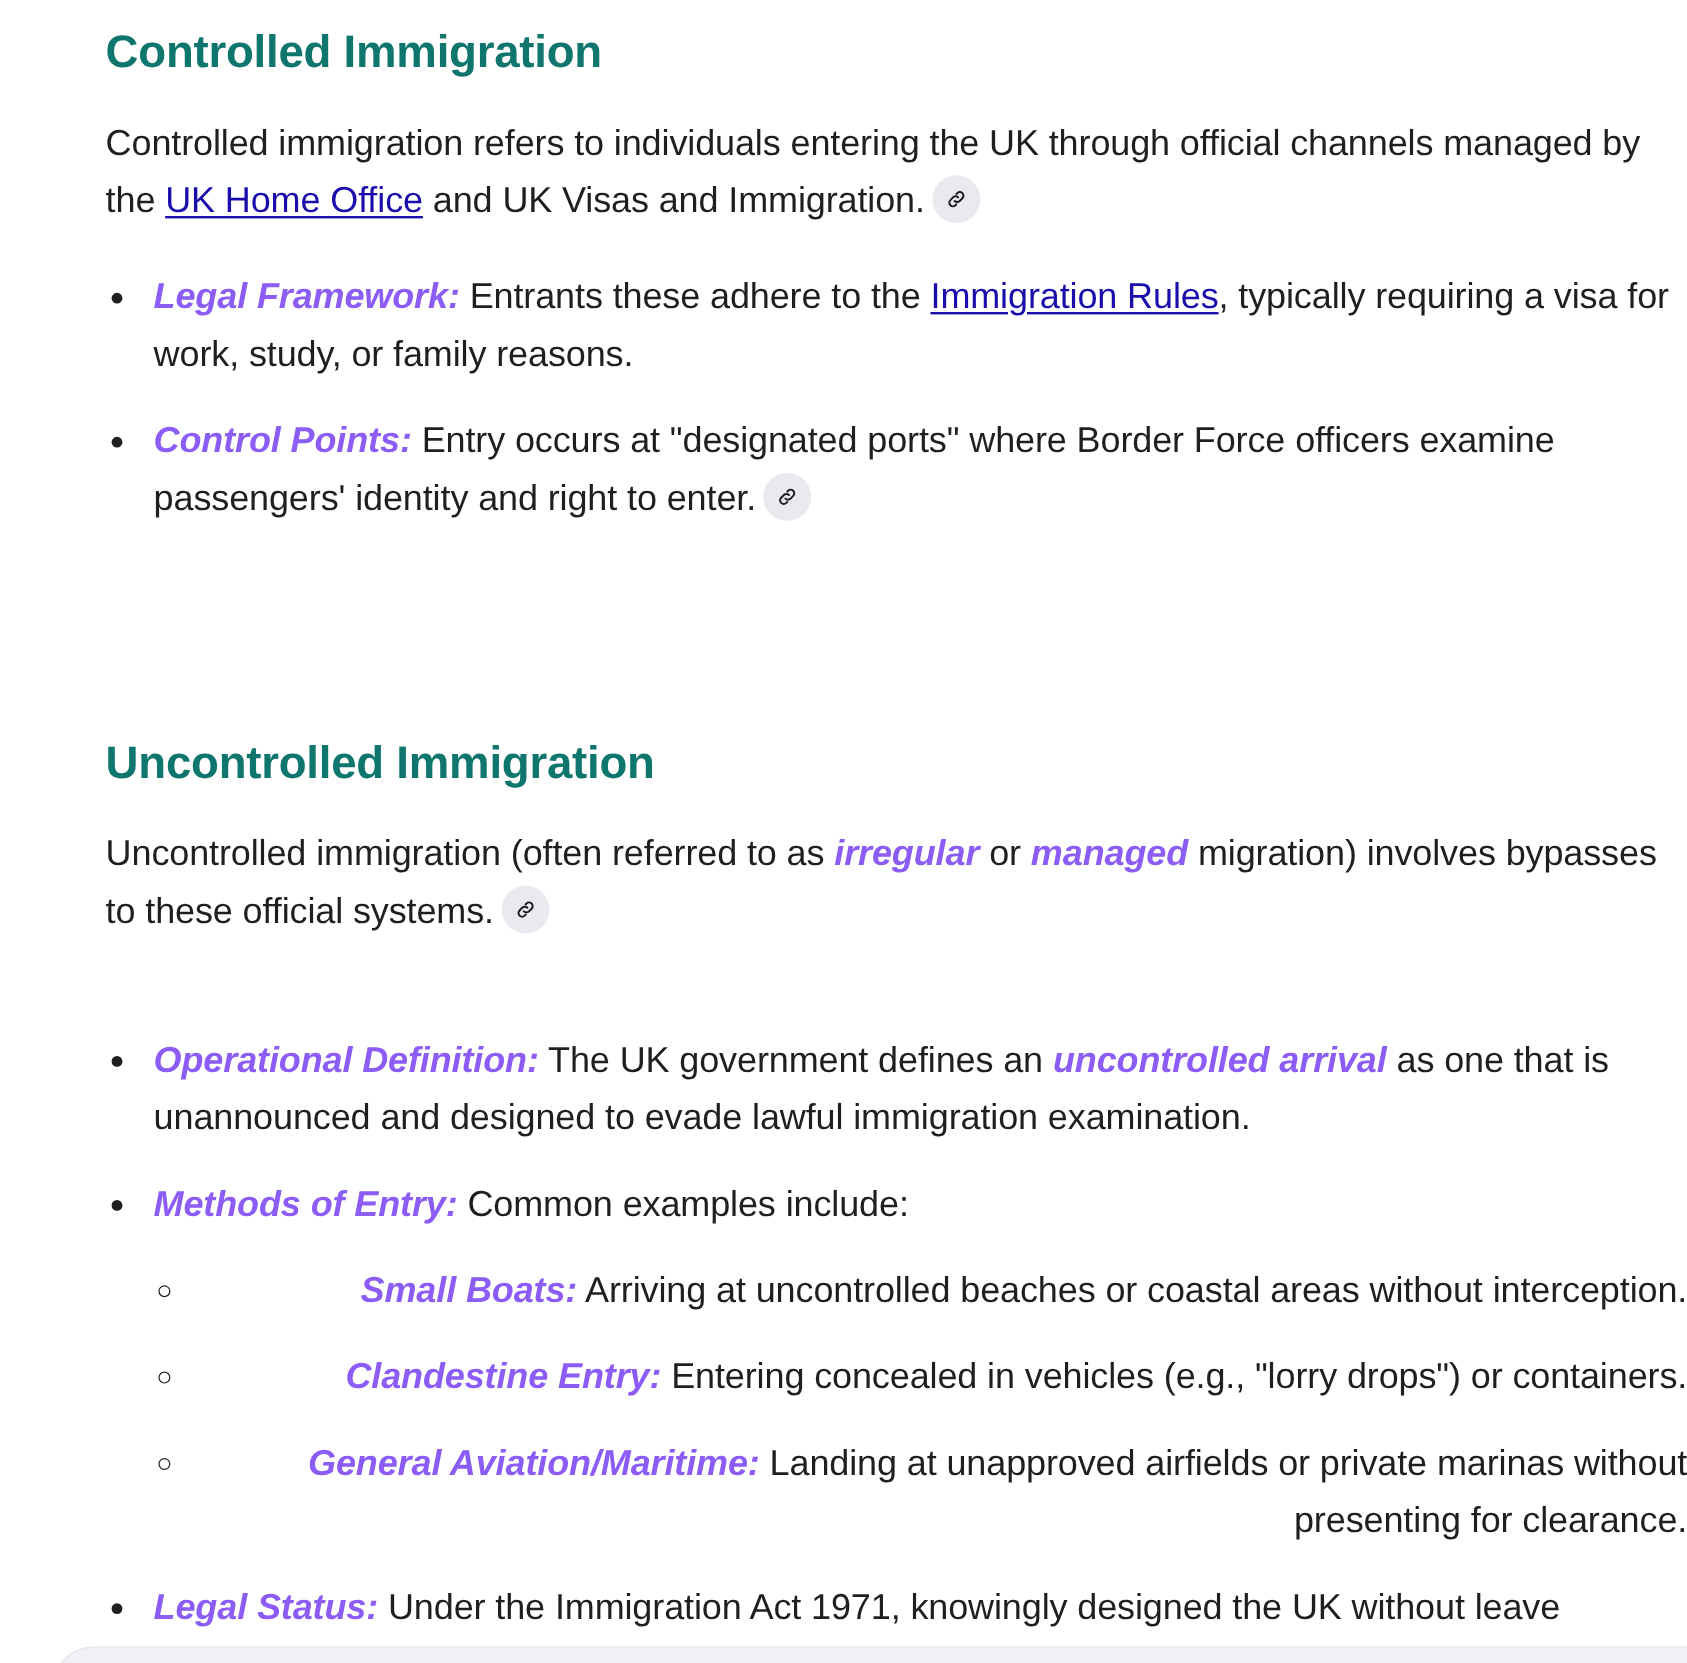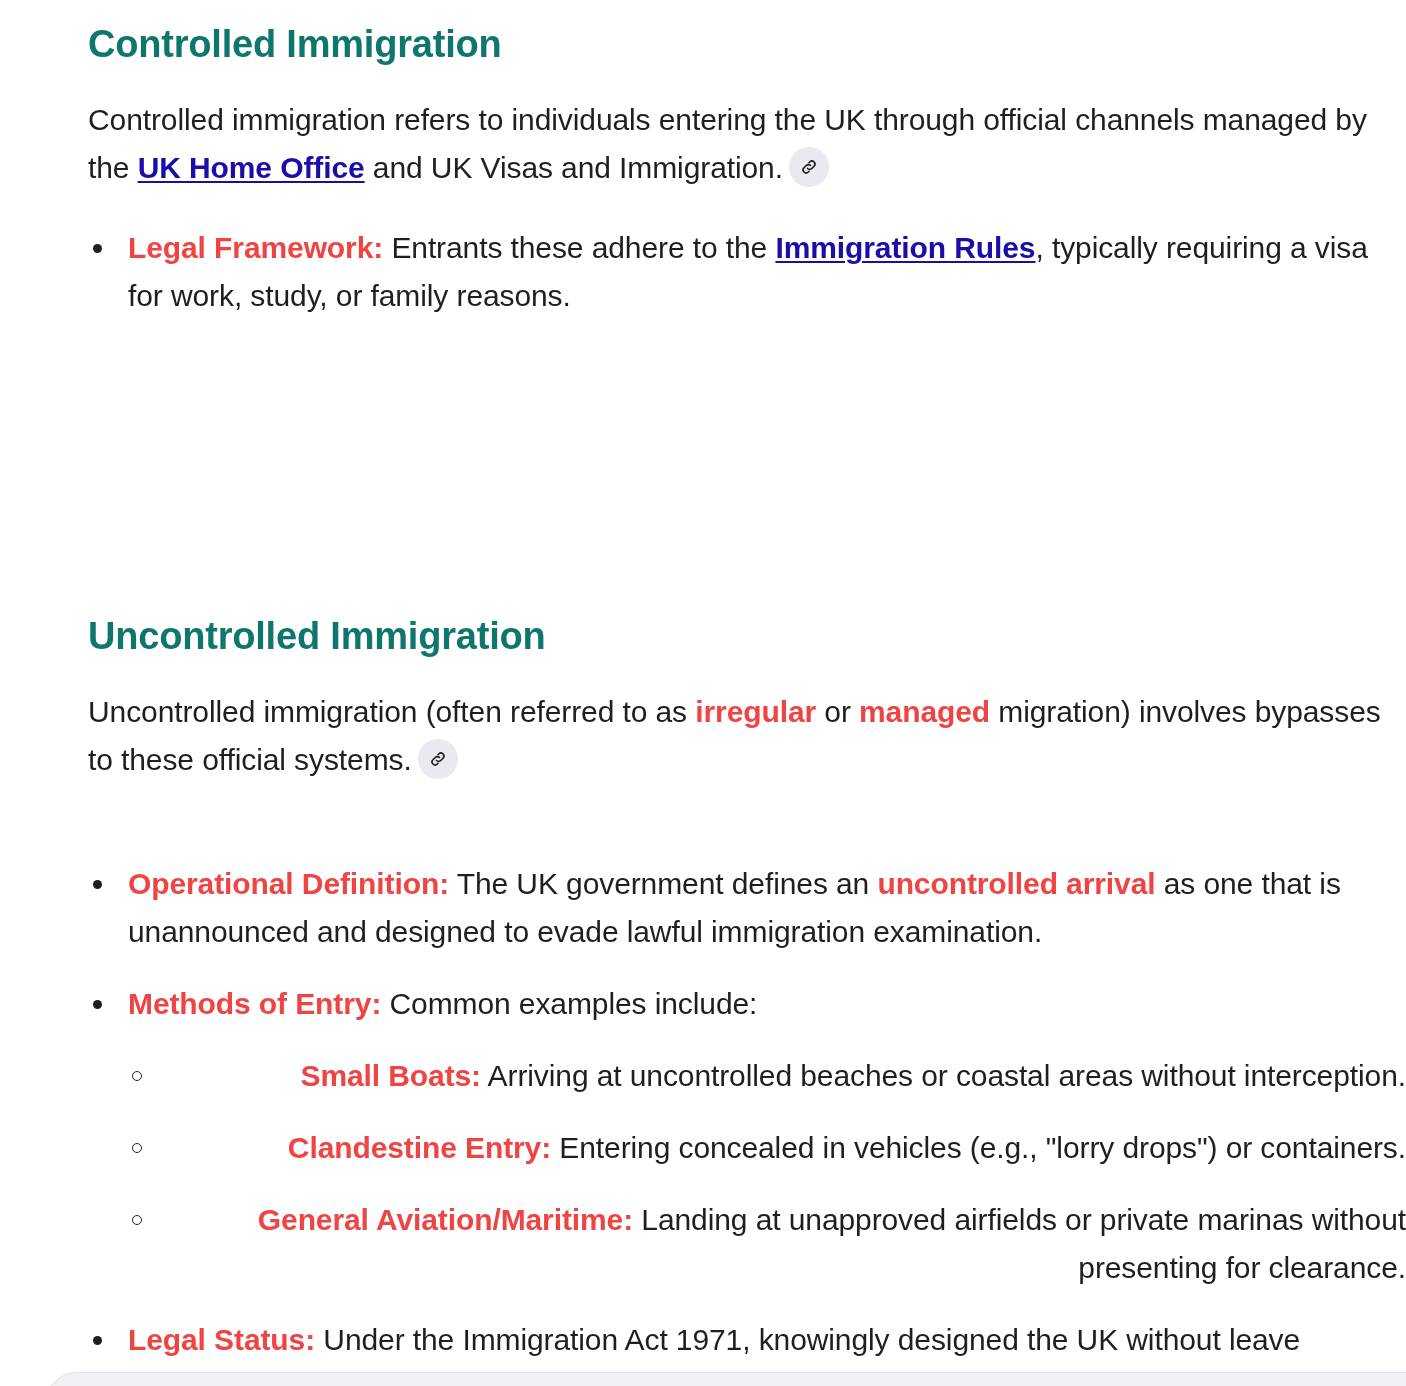--- a/index.html
+++ b/index.html
@@ -31,27 +31,26 @@
   }
   .h-controlled { position: absolute; top: 20px; left: 0; }
   .h-uncontrolled { position: absolute; top: 612px; left: 0; }
 
   p, li {
     font-size: 30px;
     line-height: 48px;
     margin: 0;
     letter-spacing: -0.1px;
   }
-  b { font-weight: 700; color: #ef4444; }
+  b { font-weight: 700; color: #8b5cf6; font-style: italic; }
   a {
     color: #1a0dab;
     text-decoration: underline;
     text-decoration-thickness: 2px;
     text-underline-offset: 3px;
-    font-weight: bold;
   }
   .para { position: absolute; left: 0; width: 1300px; }
   .p-controlled { top: 96px; }
   .p-uncontrolled { top: 688px; }
 
   ul.list {
     list-style: none;
     margin: 0;
     padding: 0;
     position: absolute;
@@ -137,20 +136,26 @@
 
   <p class="para p-controlled"><span>Controlled immigration refers to individuals entering the UK through official channels managed by the </span><a href="#">UK Home Office</a><span> and UK Visas and Immigration.</span><span class="chip">
         <svg viewBox="0 0 24 24" fill="none" stroke="#1f1f1f" stroke-width="2.2" stroke-linecap="round">
           <path d="M10 14a4 4 0 0 0 5.7 0l3-3a4 4 0 0 0-5.7-5.7l-1 1"></path>
           <path d="M14 10a4 4 0 0 0-5.7 0l-3 3a4 4 0 0 0 5.7 5.7l1-1"></path>
         </svg>
       </span></p>
 
   <ul class="list list-controlled">
     <li><b>Legal Framework:</b><span> Entrants these adhere to the </span><a href="#">Immigration Rules</a><span>, typically requiring a visa for work, study, or family reasons.</span></li>
+    <li><b>Control Points:</b><span> Entry occurs at "designated ports" where Border Force officers examine passengers' identity and right to enter.</span><span class="chip">
+          <svg viewBox="0 0 24 24" fill="none" stroke="#1f1f1f" stroke-width="2.2" stroke-linecap="round">
+            <path d="M10 14a4 4 0 0 0 5.7 0l3-3a4 4 0 0 0-5.7-5.7l-1 1"></path>
+            <path d="M14 10a4 4 0 0 0-5.7 0l-3 3a4 4 0 0 0 5.7 5.7l1-1"></path>
+          </svg>
+        </span></li>
   </ul>
 
   <h2 class="h-uncontrolled">Uncontrolled Immigration</h2>
 
   <p class="para p-uncontrolled"><span>Uncontrolled immigration (often referred to as </span><b>irregular</b><span> or </span><b>managed</b><span> migration) involves bypasses to these official systems.</span><span class="chip">
         <svg viewBox="0 0 24 24" fill="none" stroke="#1f1f1f" stroke-width="2.2" stroke-linecap="round">
           <path d="M10 14a4 4 0 0 0 5.7 0l3-3a4 4 0 0 0-5.7-5.7l-1 1"></path>
           <path d="M14 10a4 4 0 0 0-5.7 0l-3 3a4 4 0 0 0 5.7 5.7l1-1"></path>
         </svg>
       </span></p>

